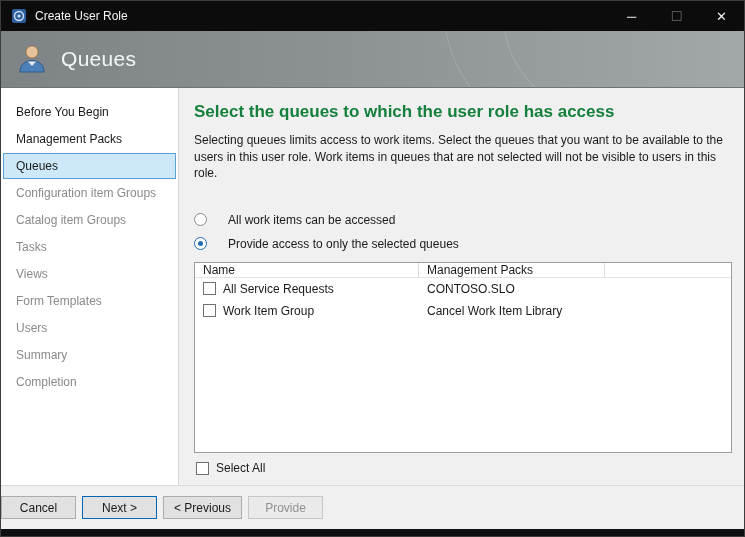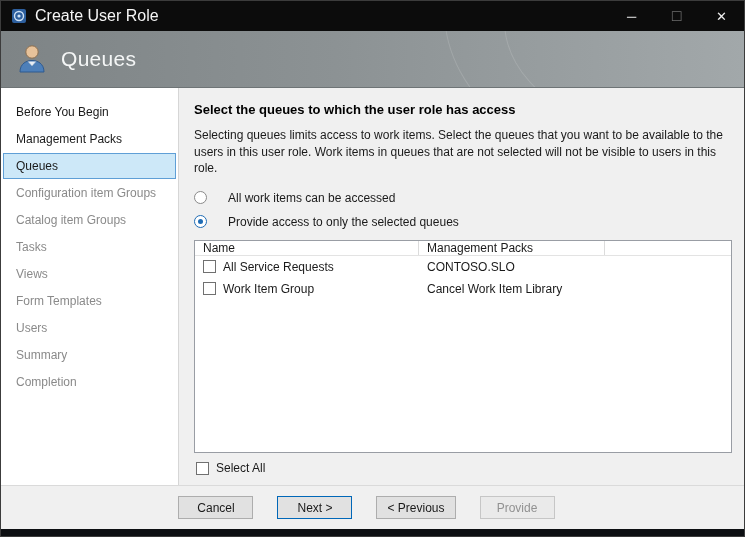--- a/index.html
+++ b/index.html
@@ -4,64 +4,64 @@
 <style>
   *{box-sizing:border-box;margin:0;padding:0}
   html,body{width:745px;height:537px}
   body{font-family:"Liberation Sans","DejaVu Sans",sans-serif;font-size:12px;color:#1a1a1a;background:#fff}
 
   .window{width:745px;height:537px;display:flex;flex-direction:column;border:1px solid #3c3c3c;background:#f0f0f0;overflow:hidden}
 
   
   .titlebar{height:30px;background:#0c0c0c;color:#fff;display:flex;align-items:center;flex:none}
   .app-icon{width:16px;height:16px;margin:0 8px 0 10px;flex:none;display:inline-block}
-  .title-text{font-size:16px;color:#f5f5f5}
+  .title-text{font-size:12px;color:#f5f5f5}
   .controls{margin-left:auto;display:flex;height:100%}
   .ctrl{width:45px;height:100%;display:flex;align-items:center;justify-content:center;font-size:13px;color:#f0f0f0;cursor:default}
   .ctrl.max{color:#6c6c6c}
 
   
   .banner{height:57px;flex:none;background:linear-gradient(90deg,#7e8486 0%,#8c9294 45%,#a2a8aa 100%);display:flex;align-items:center;padding-left:14px;position:relative;overflow:hidden;border-bottom:1px solid #6e7476}
   .user-icon{width:34px;height:34px;flex:none;z-index:1}
   .banner-title{color:#f4f6f6;font-size:21px;margin-left:12px;letter-spacing:.3px;z-index:1}
   .arc{position:absolute;border:1px solid rgba(255,255,255,.14);border-radius:50%;pointer-events:none}
   .arc1{width:300px;height:220px;right:-60px;top:-120px}
   .arc2{width:420px;height:320px;right:-120px;top:-180px}
 
   
   .main{flex:1;display:flex;min-height:0}
   .sidebar{width:178px;background:#fff;border-right:1px solid #d6d6d6;padding-top:10px;flex:none}
   .side-item{padding:6px 8px 6px 13px;margin:1px 2px;color:#1a1a1a;cursor:default}
   .side-item.pending{color:#8a8a8a}
   .side-item.current{background:#cde8f8;border:1px solid #5f9fd6;padding:5px 7px 5px 12px}
 
   .content{flex:1;background:#f0f0f0;padding:14px 12px 0 15px;display:flex;flex-direction:column;min-height:0}
-  .heading{color:#000000;font-weight:bold;font-size:13px;margin-bottom:10px}
-  .desc{line-height:1.38;margin-bottom:11px;max-width:545px;color:#1a1a1a}
+  .heading{color:#15803d;font-weight:bold;font-size:17px;margin-bottom:10px}
+  .desc{line-height:1.38;margin-bottom:28px;max-width:545px;color:#1a1a1a}
 
   .radio-row{display:flex;align-items:center;gap:21px;margin:3px 0 7px;cursor:default}
   .radio{width:13px;height:13px;border:1px solid #8a8a8a;border-radius:50%;background:#fff;position:relative;flex:none}
   .radio.checked{border-color:#1f6cb5}
   .radio.checked::after{content:"";position:absolute;left:3px;top:3px;width:5px;height:5px;border-radius:50%;background:#1f6cb5}
 
   .queue-table{background:#fff;border:1px solid #999da4;margin-top:4px;flex:1;min-height:140px;display:flex;flex-direction:column;overflow:hidden}
   .t-header{display:flex;height:15px;flex:none;border-bottom:1px solid #e3e3e3;background:#fff}
   .t-col{padding:0 8px;display:flex;align-items:center;border-right:1px solid #dcdcdc;color:#1a1a1a}
   .col-name{width:224px}
   .col-pack{width:186px}
   .col-rest{flex:1;border-right:none}
   .t-row{display:flex;align-items:center;height:22px;flex:none}
   .t-cell{padding:0 8px;display:flex;align-items:center;gap:7px;overflow:hidden;white-space:nowrap}
 
   .checkbox{width:13px;height:13px;border:1px solid #707070;background:#fff;flex:none}
 
   .selectall{display:flex;align-items:center;gap:7px;margin:8px 0 10px 2px;flex:none}
 
   
-  .footer{height:44px;flex:none;background:#f0f0f0;border-top:1px solid #dadada;display:flex;align-items:center;justify-content:center;gap:24px;padding-right:12px}
+  .footer{height:44px;flex:none;background:#f0f0f0;border-top:1px solid #dadada;display:flex;align-items:center;justify-content:flex-start;gap:6px;padding-right:12px}
   .btn{min-width:75px;height:23px;padding:0 10px;background:#e1e1e1;border:1px solid #adadad;display:flex;align-items:center;justify-content:center;font-size:12px;color:#1a1a1a;cursor:default}
   .btn.primary{border-color:#0067b8}
   .btn.disabled{background:#eaeaea;border-color:#c6c6c6;color:#919191}
 
   .bottomstrip{height:7px;flex:none;background:#0d0f12}
 </style>
 </head>
 <body>
 
 <div class="window">

